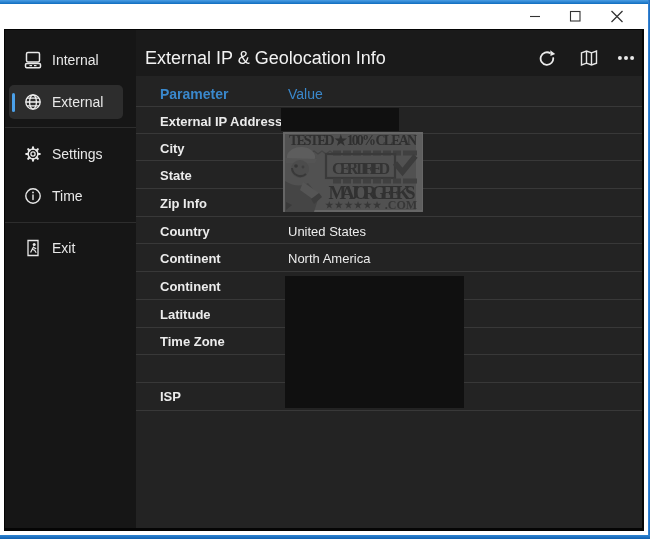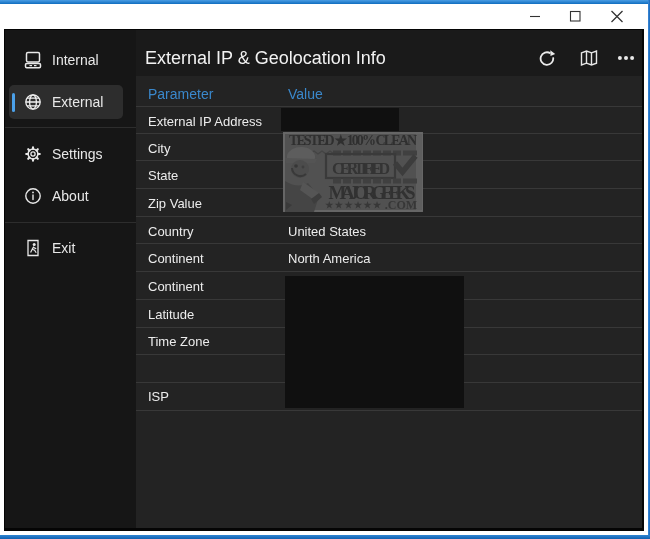--- a/index.html
+++ b/index.html
@@ -16,21 +16,21 @@
   .nav-item .lbl { position:absolute; left:43px; top:50%; transform:translateY(-50%); }
   .nav-item .ico { position:absolute; left:15px; top:50%; transform:translateY(-50%); width:18px; height:18px; }
   .nav-sel { background:#2d2d2d;padding-left:48px; }
   .accent { position:absolute; left:7px; width:3px; height:19px; border-radius:2px; background:#4ba0e8; }
   .nav-sep { position:absolute; left:0px; width:131px; height:1px; background:#2d2d2d; }
   .pane-title { position:absolute; left:131px; top:0; width:506px; height:46px; background:#1a1a1a; }
   .pane-title h1 { position:absolute; left:9px; top:28px; transform:translateY(-50%); font-size:18px; font-weight:400; color:#f2f2f2; white-space:nowrap; }
   .tico { position:absolute; top:19px; width:18px; height:18px; }
   .table { position:absolute; left:131px; top:46px; width:506px; height:452px; background:#232323; }
   .sep { position:absolute; left:0; width:506px; height:1px; background:#383838; }
-  .c1 { position:absolute; left:12px; transform:translateY(-50%); font-size:13px; color:#ececec; white-space:nowrap; }
+  .c1 { position:absolute; left:24px; transform:translateY(-50%); font-size:13px; color:#ececec; white-space:nowrap;font-weight:bold; }
   .c2 { position:absolute; left:152px; transform:translateY(-50%); font-size:13px; color:#ececec; white-space:nowrap; }
   .hc { color:#3a88cc !important; font-size:14px !important; }
   .redact { position:absolute; background:#101010; }
 </style>
 </head>
 <body>
   <div class="titlebar">
     <svg class="winbtn" style="right:90px" viewBox="0 0 44 26">
       <path d="M17 13.5 H27" stroke="#333333" stroke-width="1.1"></path>
     </svg>
@@ -71,21 +71,21 @@
           </g>
         </svg>
         <span class="lbl">Settings</span>
       </div>
       <div class="nav-item" style="top:149px">
         <svg class="ico" viewBox="0 0 18 18" fill="none" stroke="#e8e8e8" stroke-width="1.4">
           <circle cx="9" cy="9" r="7.2"></circle>
           <path d="M9 8 V12.5" stroke-linecap="round"></path>
           <circle cx="9" cy="5.4" r="0.9" fill="#e8e8e8" stroke="none"></circle>
         </svg>
-        <span class="lbl">About</span>
+        <span class="lbl">Time</span>
       </div>
       <div class="nav-sep" style="top:192px"></div>
       <div class="nav-item" style="top:201px">
         <svg class="ico" viewBox="0 0 18 18" fill="none" stroke="#e8e8e8" stroke-width="1.3">
           <path d="M4 1.5 H14 V16.5 H4 Z"></path>
           <circle cx="10.2" cy="5.4" r="1.5" fill="#e8e8e8" stroke="none"></circle>
           <path d="M9.8 7.6 l-1.6 2.6 2.4 1 1.6 2.6 M8.2 10.2 l-1.6 3.4 M9.4 8.4 l2.8 1.4" stroke-width="1.2"></path>
         </svg>
         <span class="lbl">Exit</span>
       </div>
@@ -109,21 +109,21 @@
     <div class="table">
       <span class="c1 hc" style="top:17.5px">Parameter</span>
       <span class="c2 hc" style="top:17.5px">Value</span>
       <div class="sep" style="top:29.8px"></div>
       <span class="c1" style="top:45px">External IP Address</span>
       <div class="sep" style="top:56.5px"></div>
       <span class="c1" style="top:71.5px">City</span>
       <div class="sep" style="top:84.2px"></div>
       <span class="c1" style="top:99px">State</span>
       <div class="sep" style="top:112px"></div>
-      <span class="c1" style="top:127px">Zip Value</span>
+      <span class="c1" style="top:127px">Zip Info</span>
       <div class="sep" style="top:139.7px"></div>
       <span class="c1" style="top:154.5px">Country</span>
       <span class="c2" style="top:154.5px">United States</span>
       <div class="sep" style="top:167.4px"></div>
       <span class="c1" style="top:182px">Continent</span>
       <span class="c2" style="top:182px">North America</span>
       <div class="sep" style="top:195.1px"></div>
       <span class="c1" style="top:209.5px">Continent</span>
       <div class="sep" style="top:222.9px"></div>
       <span class="c1" style="top:237.5px">Latitude</span>

